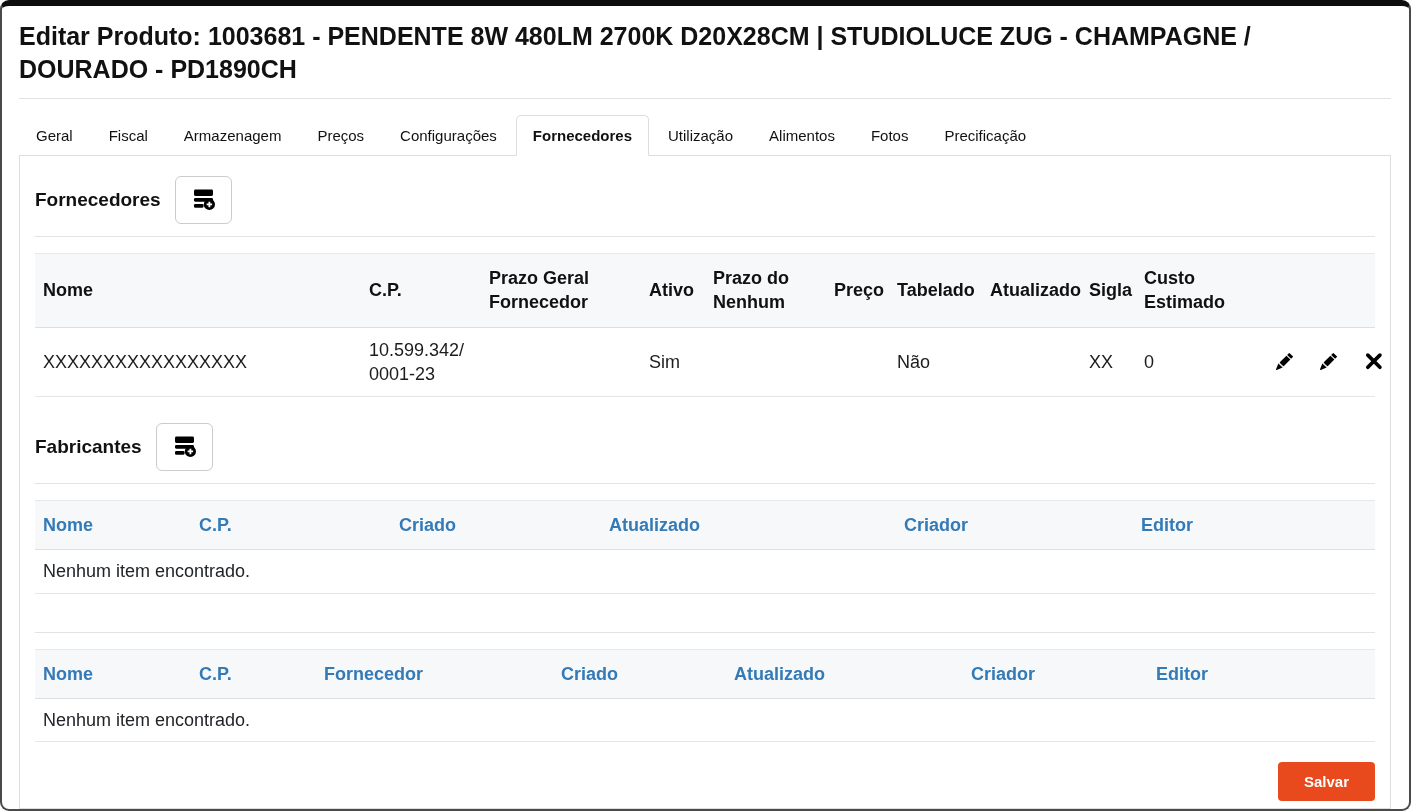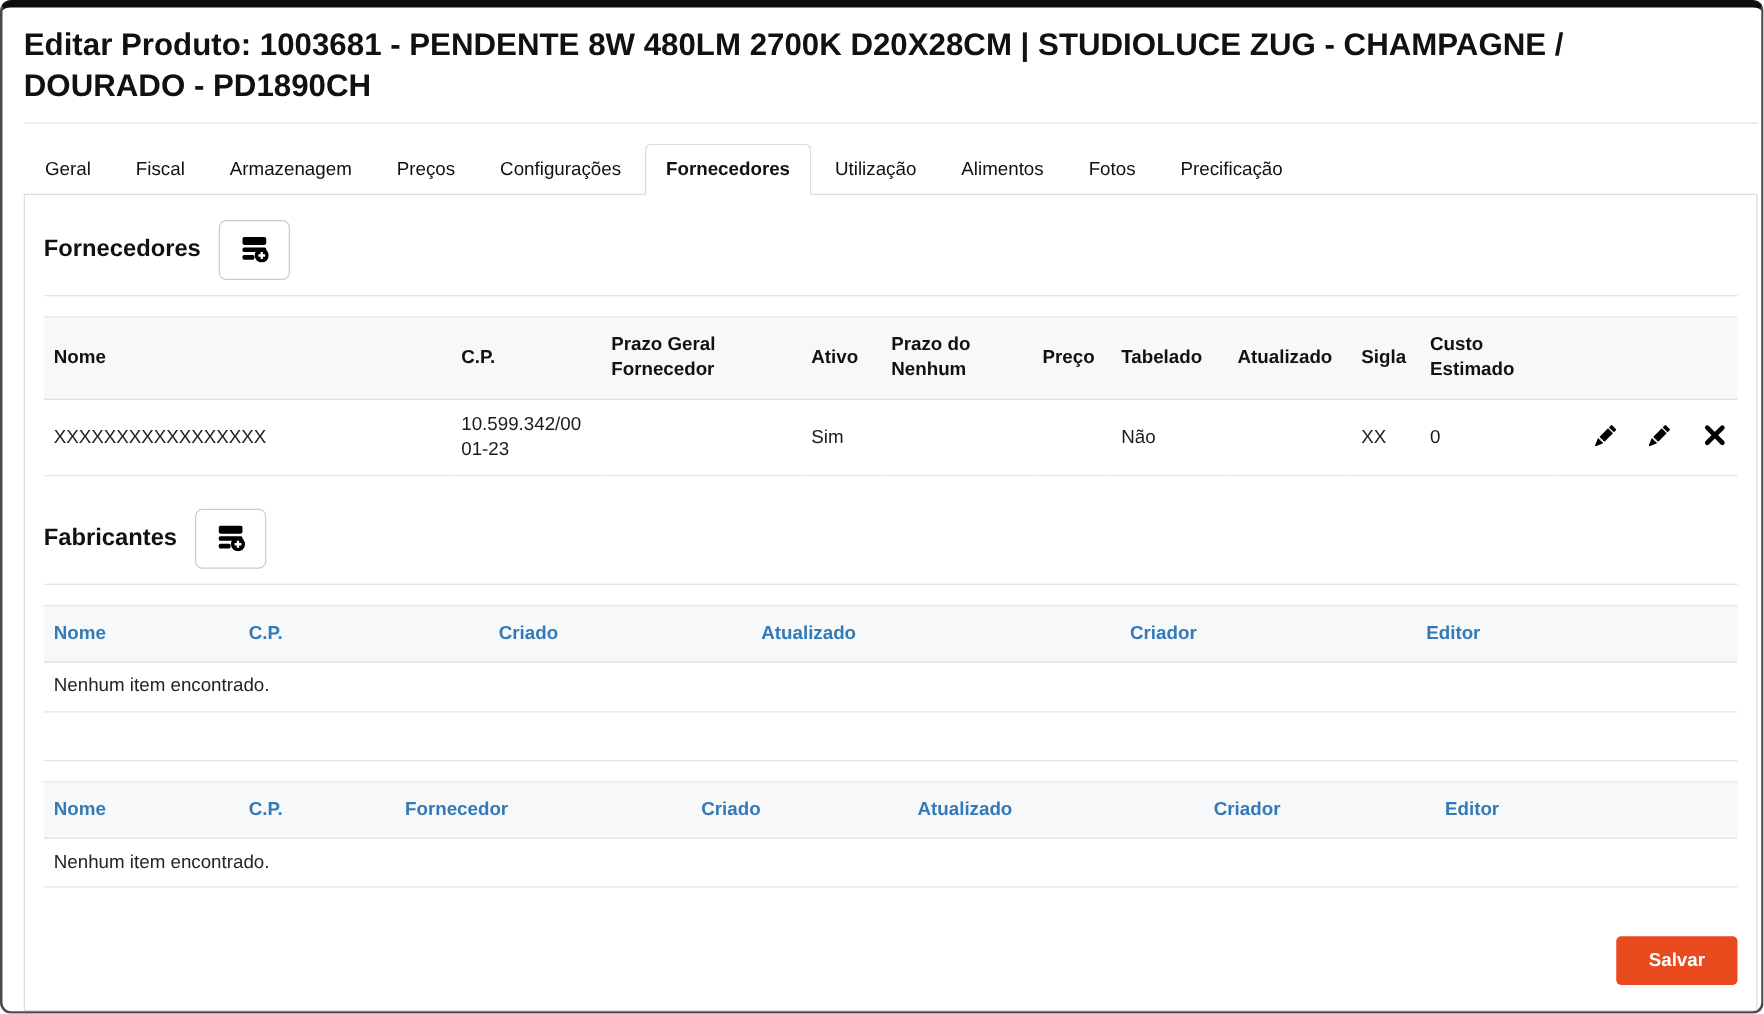--- a/index.html
+++ b/index.html
@@ -10,21 +10,21 @@
     width: 1411px;
     height: 811px;
   }
   .window {
     width: 1411px;
     height: 811px;
     background: #fff;
     border: 2px solid #4a4a4a;
     border-top: 6px solid #0d0d0d;
     border-radius: 9px;
-    padding: 14px 3px 0 17px;
+    padding: 14px 18px 0 17px;
     display: flex;
     flex-direction: column;
     overflow: hidden;
   }
   .page-title {
     font-size: 25px;
     line-height: 33px;
     font-weight: bold;
     color: #111;
     padding-right: 60px;
@@ -96,21 +96,21 @@
     border: none;
     border-top: 1px solid #e3e3e3;
     margin-top: 12px;
   }
   
   table {
     width: 100%;
     border-collapse: collapse;
     table-layout: fixed;
     margin-top: 16px;
-    font-size: 15px;
+    font-size: 18px;
   }
   thead tr {
     background: #f7f8fa;
     border-top: 1px solid #e8e8e8;
     border-bottom: 1px solid #dddfe2;
   }
   th {
     text-align: left;
     font-weight: bold;
     color: #111;

